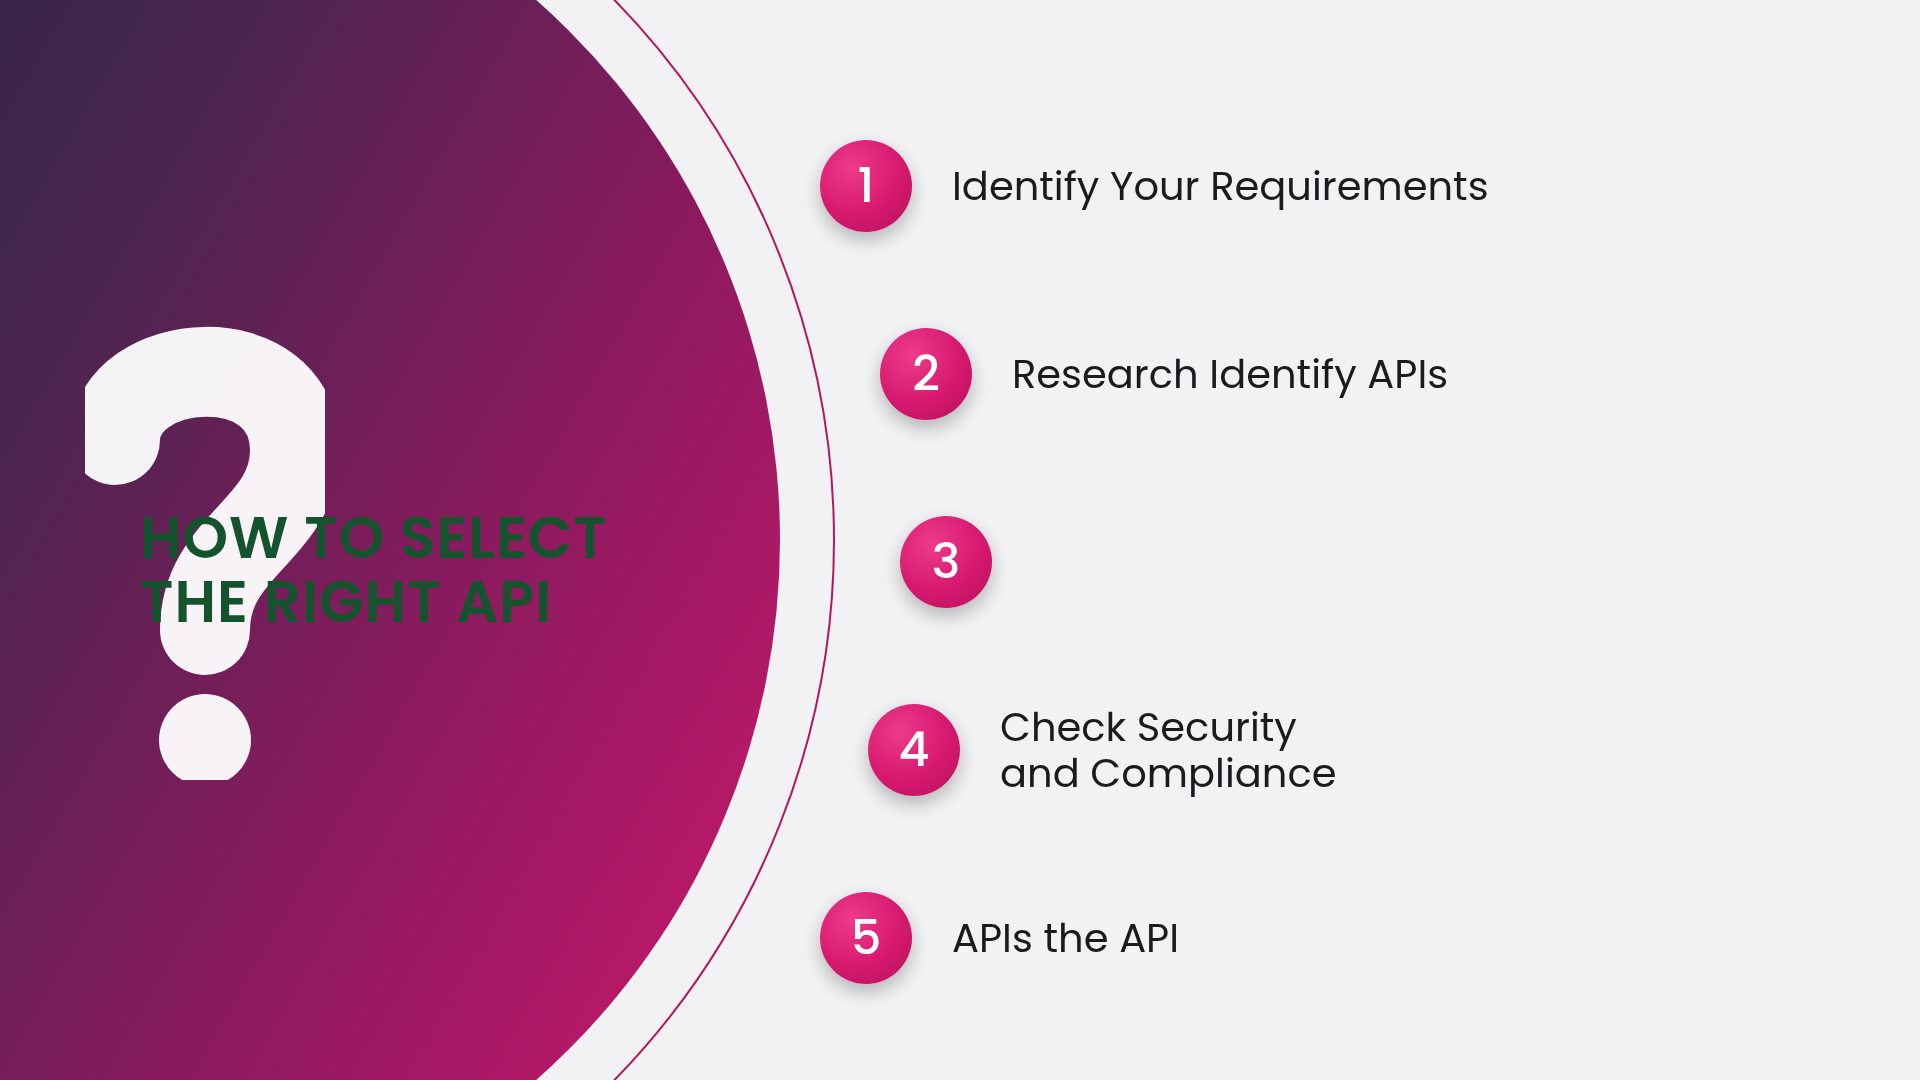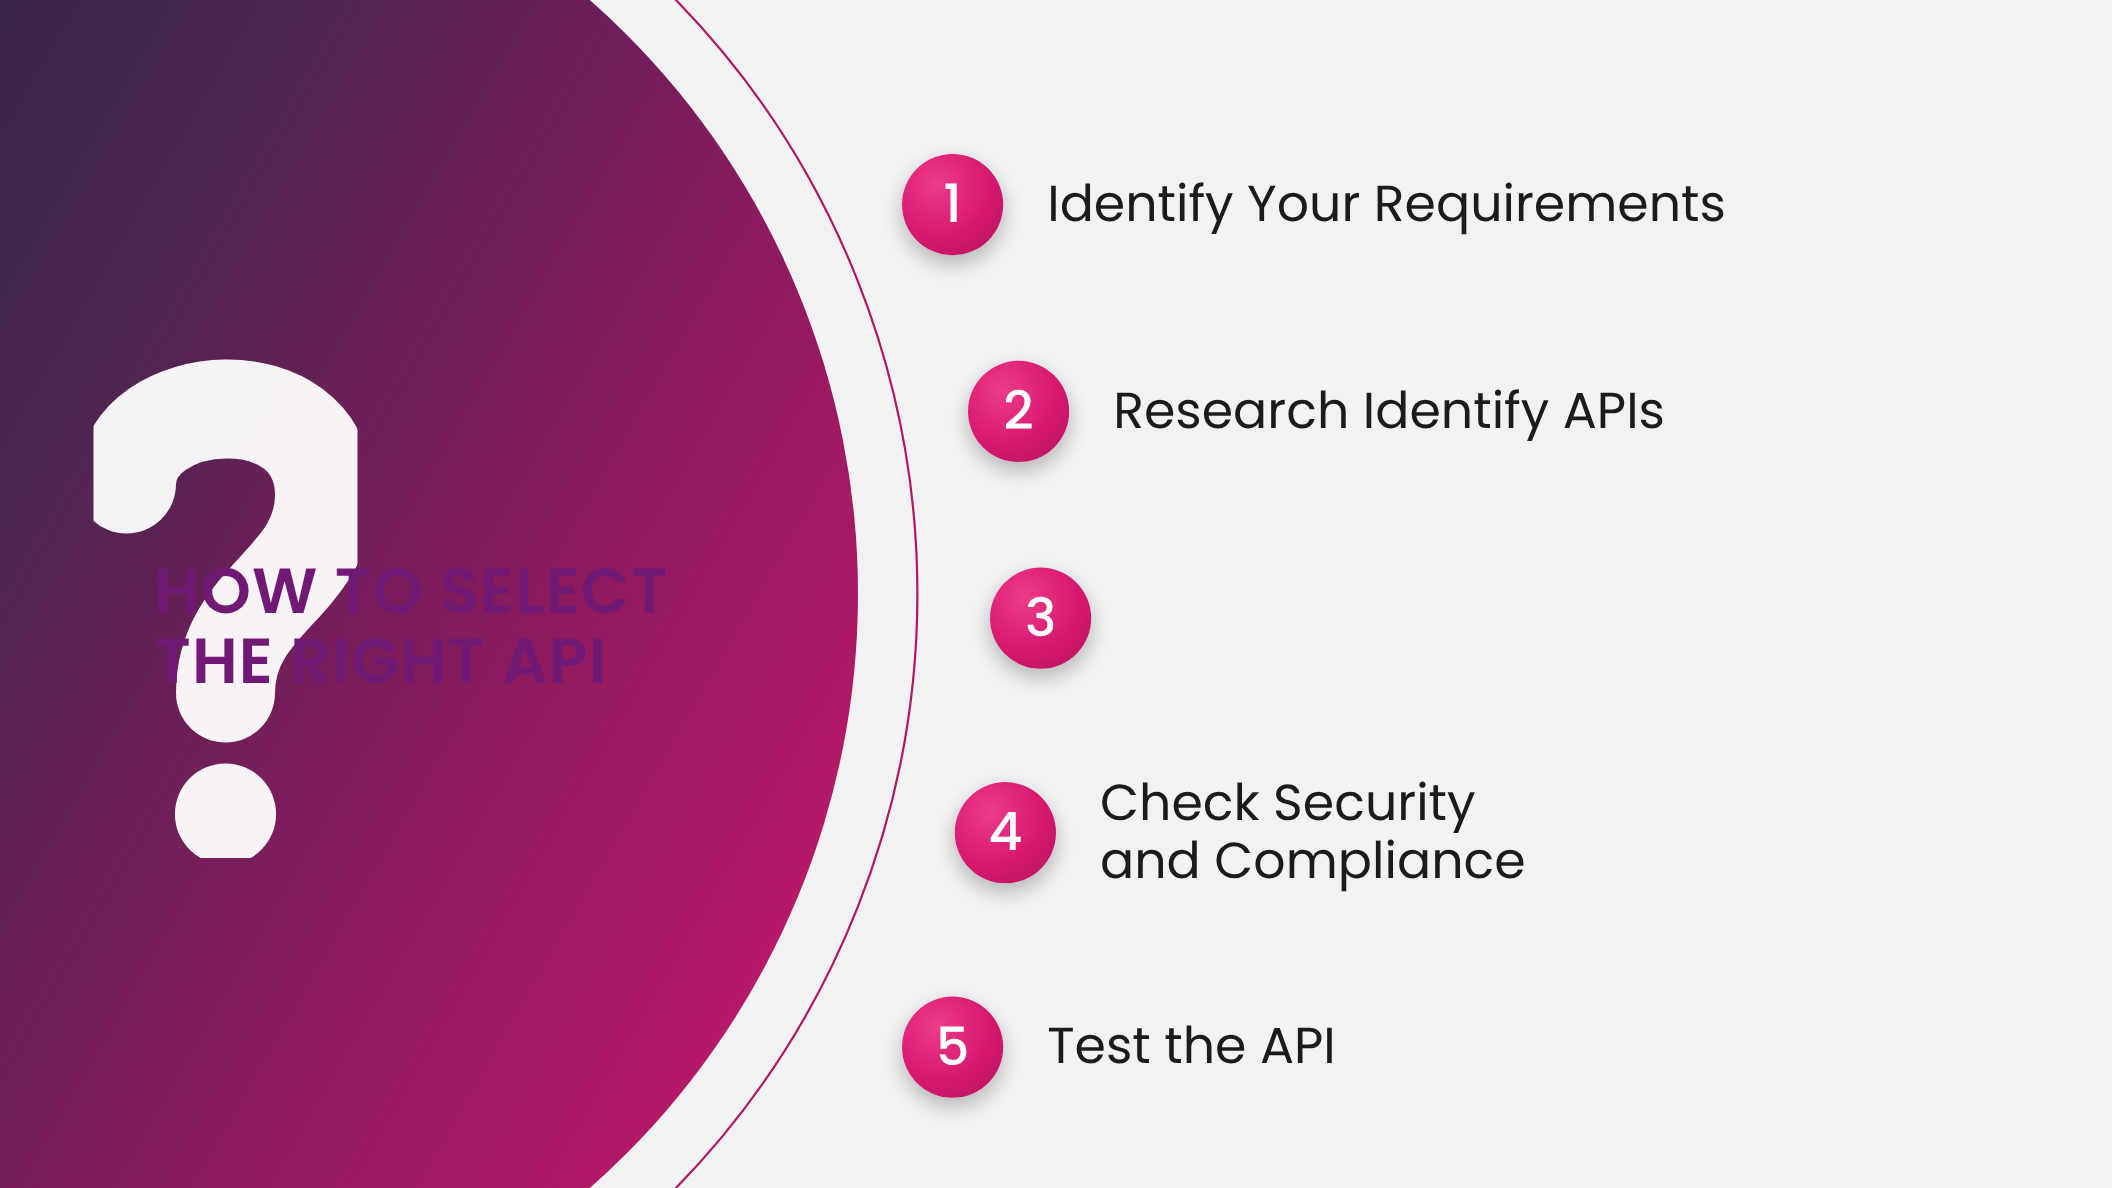--- a/index.html
+++ b/index.html
@@ -34,21 +34,21 @@
       font-weight:800;
       font-size:480px;
       line-height:0.8;
       opacity:0.95;
       pointer-events:none;
     }
     
     .headline {
       position:absolute;
       left:140px; top:506px;
-      color:#701a75;
+      color:#14532d;
       font-size:58px;
       font-weight:600;
       letter-spacing:1px;
       line-height:1.1;
     }
     
     .steps {
       position:absolute;
       left:820px; top:140px;
       display:flex; flex-direction:column;
@@ -63,21 +63,21 @@
       width:92px; height:92px;
       border-radius:50%;
       background:radial-gradient(circle at 35% 30%, #ed3b8a 0%, #d6186f 55%, #b3135b 100%);
       box-shadow:0 8px 18px rgba(0,0,0,0.25);
       display:flex; align-items:center; justify-content:center;
       color:#fff; font-size:48px; font-weight:500;
       flex-shrink:0;
     }
     .step-text {
       color:#1b1b1e;
-      font-size:46px;
+      font-size:40px;
       font-weight:400;
       line-height:1.15;
       max-width:820px;
     }
   </style>
 </head>
 <body>
 
 <div class="hero-circle"></div>
 <div class="ring"></div>
@@ -115,15 +115,15 @@
   <div class="step-row offset-3">
     <div class="badge">
         <span>4</span>
       </div>
     <div class="step-text">Check Security<br>and Compliance</div>
   </div>
   <div class="step-row offset-4">
     <div class="badge">
         <span>5</span>
       </div>
-    <div class="step-text">Test the API</div>
+    <div class="step-text">APIs the API</div>
   </div>
 </div>
 
 </body></html>

